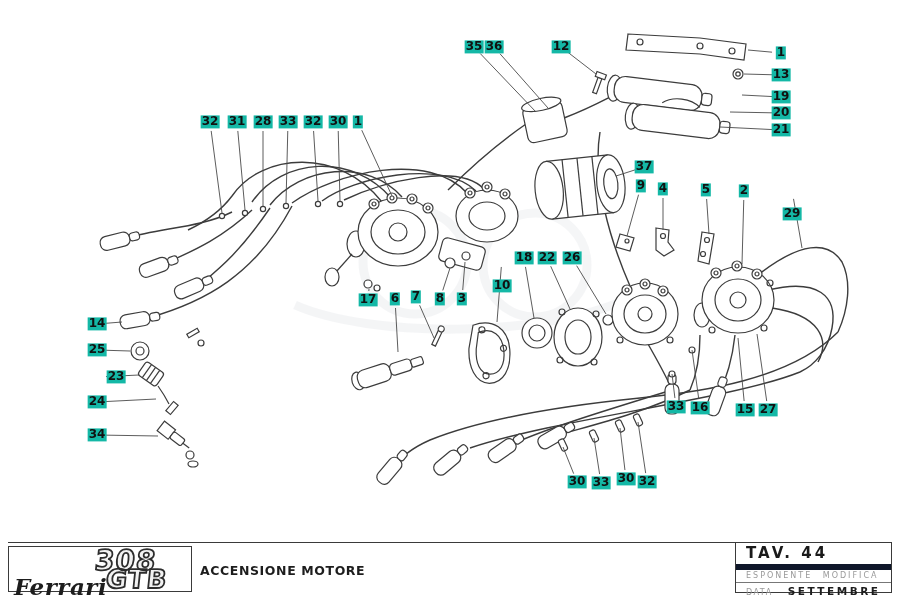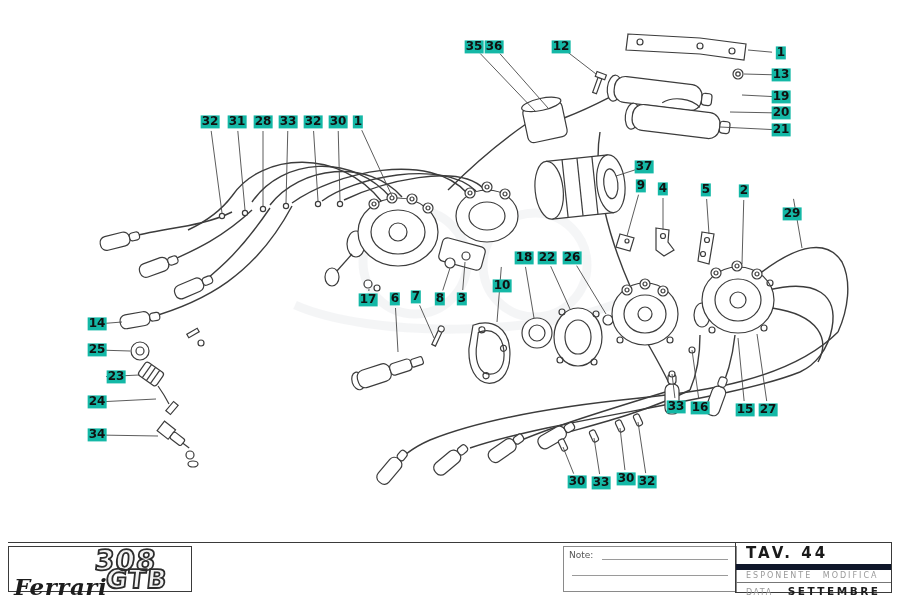--- a/index.html
+++ b/index.html
@@ -388,25 +388,21 @@
       <div class="callout" style="left: 626px; top: 479px;">30</div>
       <div class="callout" style="left: 647px; top: 482px;">32</div>
     </div>
 
   <div class="title-block">
     <div class="tb-logo-box">
       <span class="brand-script">Ferrari</span>
       <span class="model-308">308</span>
       <span class="model-gtb">GTB</span>
     </div>
-    <div class="tb-note">
-      <span class="note-label">Note:</span>
-      <div class="note-line l1"></div>
-      <div class="note-line l2"></div>
-    </div>
+    <div class="tb-title">ACCENSIONE MOTORE</div>
     <div class="tb-right">
       <div class="tav">TAV. 44</div>
       <div class="esponente">ESPONENTE MODIFICA</div>
       <div class="data-row">
         <span class="data-label">DATA</span>
         <span class="data-value">SETTEMBRE 1976</span>
       </div>
     </div>
   </div>
 </div>

